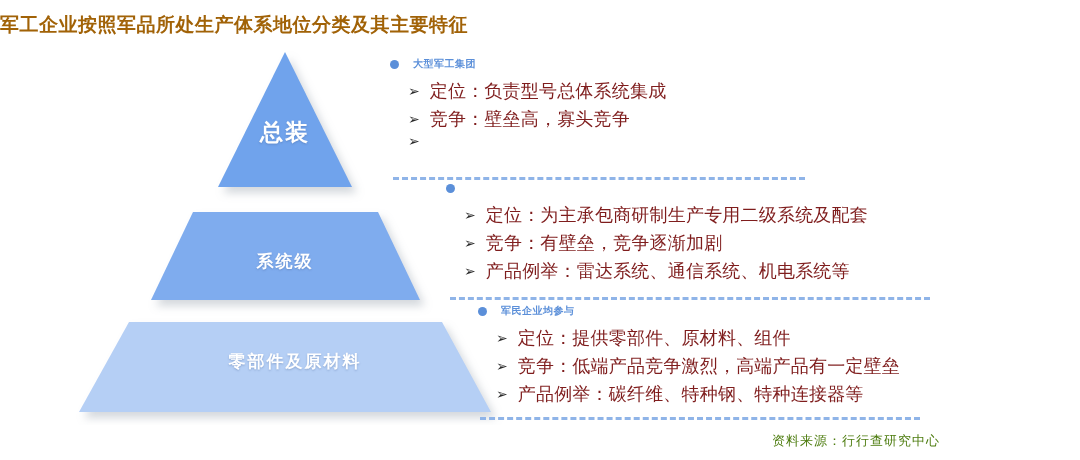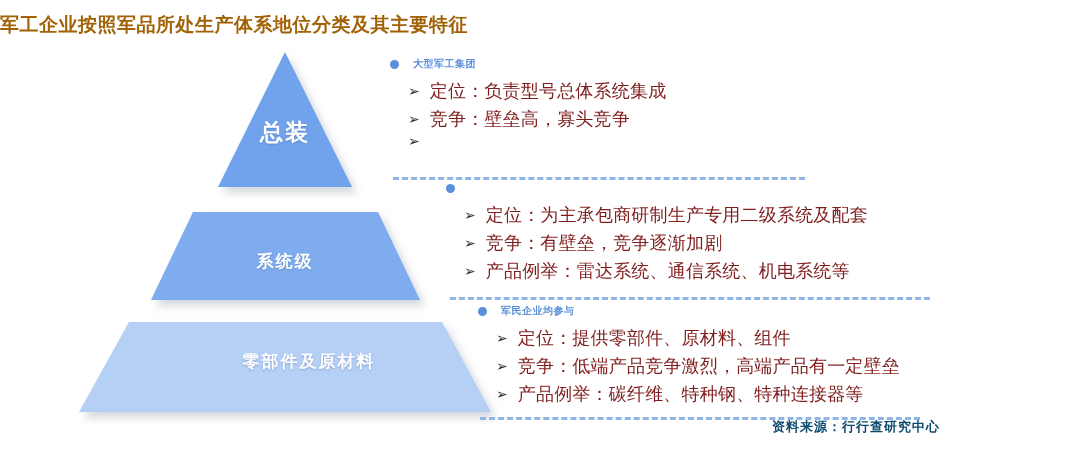--- a/index.html
+++ b/index.html
@@ -44,21 +44,21 @@
     position: absolute;
     color: #ffffff;
     font-weight: bold;
     text-align: center;
     letter-spacing: 2px;
     text-shadow: 0 1px 2px rgba(60,90,140,.35);
     pointer-events: none;
   }
   #pyr-label-0 { left: 165px; top: 60px;  width: 120px; font-size: 23px; margin-top: 12px; }
   #pyr-label-1 { left: 145px; top: 205px; width: 160px; font-size: 17px; }
-  #pyr-label-2 { left: 104px;  top: 305px; width: 290px; font-size: 17px; }
+  #pyr-label-2 { left: 90px;  top: 305px; width: 290px; font-size: 17px; }
 
   
   #content {
     position: absolute;
     left: 390px;
     top: 52px;
     width: 660px;
     height: 380px;
   }
   .section {
@@ -121,24 +121,24 @@
     border-top: 3px dashed #8FB4E8;
   }
   #divider-0 { left: 393px; top: 177px; width: 412px; }
   #divider-1 { left: 450px; top: 297px; width: 480px; }
   #divider-2 { left: 480px; top: 417px; width: 440px; }
 
   
   #source-note {
     position: absolute;
     right: 140px;
-    top: 418px;
+    top: 432px;
     font-size: 13px;
-    font-weight: bold;
-    color: #0c4a6e;
+    font-weight: normal;
+    color: #4d7c0f;
     letter-spacing: 1px;
     white-space: nowrap;
   }
 </style>
 </head>
 <body>
 
 <div id="page-title">军工企业按照军品所处生产体系地位分类及其主要特征</div>
 
 <div id="pyramid">

